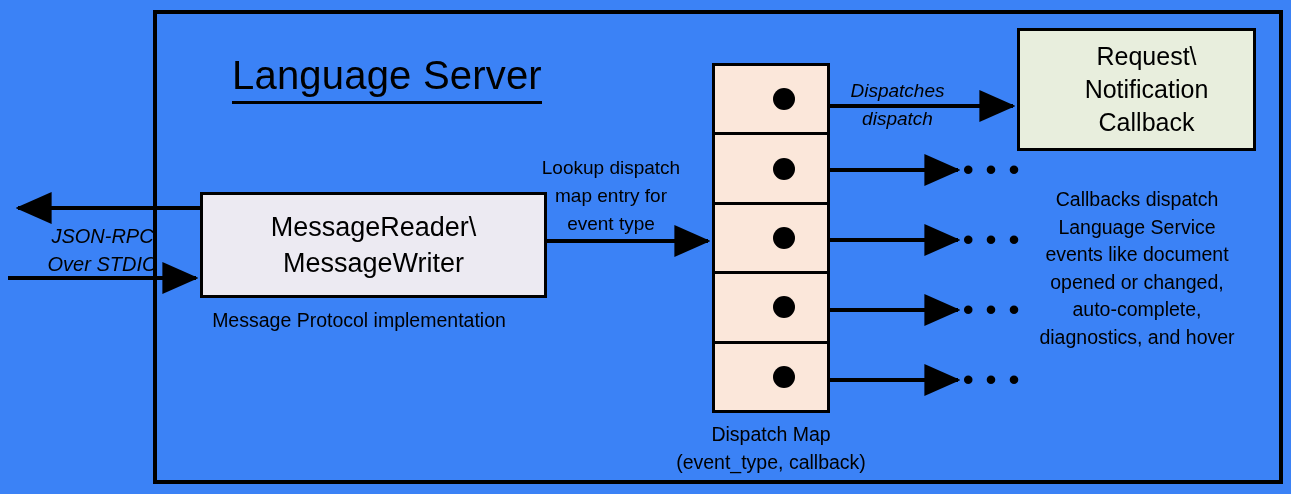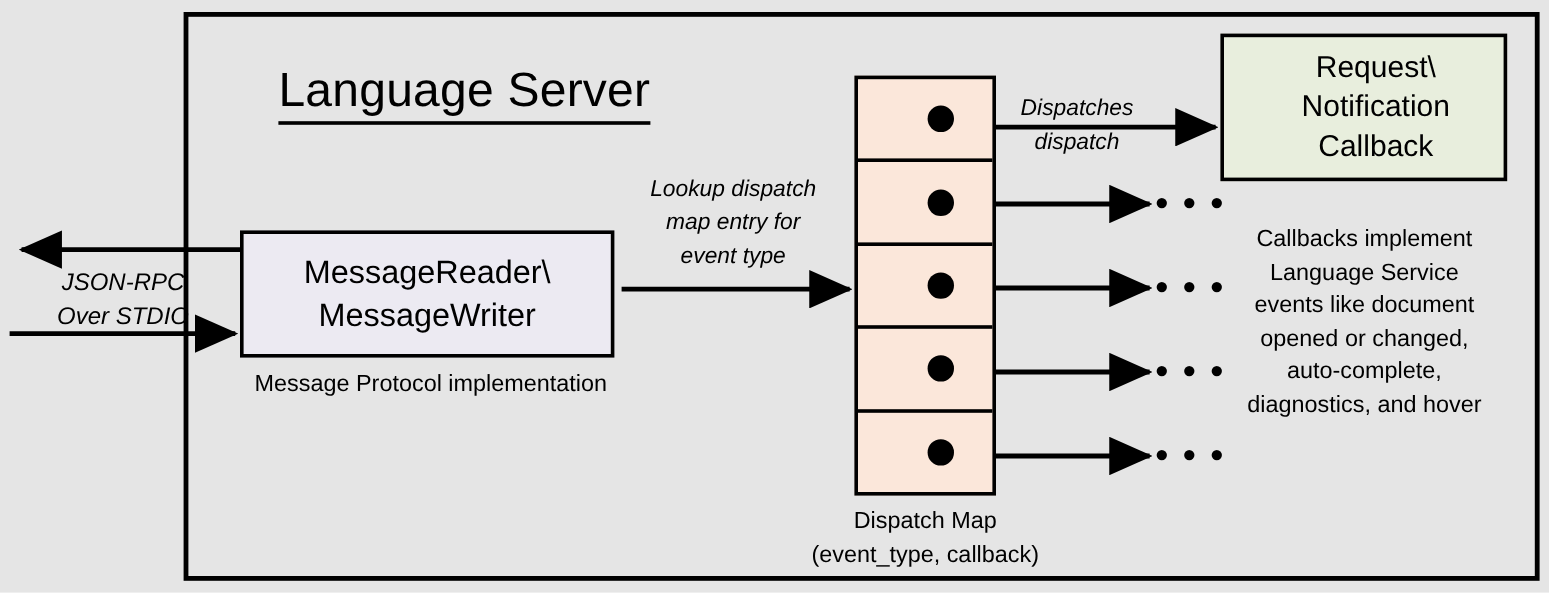--- a/index.html
+++ b/index.html
@@ -8,21 +8,21 @@
     background: #ffffff;
   }
   body {
     font-family: "Liberation Sans", sans-serif;
     color: #000000;
   }
   #canvas {
     position: relative;
     width: 1291px;
     height: 494px;
-    background: #e5e5e5;
+    background: #3b82f6;
     overflow: hidden;
   }
   .abs { position: absolute; }
 
   
   #server-boundary {
     left: 153px;
     top: 10px;
     width: 1130px;
     height: 474px;
@@ -39,21 +39,21 @@
     letter-spacing: 0.2px;
     white-space: nowrap;
     border-bottom: 3px solid #000;
     padding-bottom: 2px;
   }
 
   
   #message-reader-box {
     left: 200px;
     top: 192px;
-    width: 312px;
+    width: 347px;
     height: 106px;
     background: #eceaf2;
     border: 3px solid #000000;
     box-sizing: border-box;
     display: flex;
     flex-direction: column;
     align-items: center;
     justify-content: center;
     font-size: 27px;
     line-height: 36px;
@@ -140,26 +140,25 @@
     top: 186px;
     width: 262px;
     text-align: center;
     font-size: 19.5px;
     line-height: 27.5px;
   }
 
   
   #lookup-label {
     left: 521px;
-    top: 144px;
+    top: 154px;
     width: 180px;
     text-align: center;
     font-size: 19px;
     line-height: 28px;
-    font-style: italic;
   }
   #dispatches-label {
     left: 835px;
     top: 36px;
     width: 125px;
     text-align: center;
     font-size: 19px;
     line-height: 28px;
     font-style: italic;
     margin-top: 41px;
@@ -261,21 +260,21 @@
   <div class="abs ellipsis-mark" style="left:963px; top:232px;">• • •</div>
   <div class="abs ellipsis-mark" style="left:963px; top:302px;">• • •</div>
   <div class="abs ellipsis-mark" style="left:963px; top:372px;">• • •</div>
 
   <div class="abs" id="callback-box">
     <div>Request\</div>
     <div>Notification</div>
     <div>Callback</div>
   </div>
   <div class="abs" id="callback-caption">
-    <div>Callbacks implement</div>
+    <div>Callbacks dispatch</div>
     <div>Language Service</div>
     <div>events like document</div>
     <div>opened or changed,</div>
     <div>auto-complete,</div>
     <div>diagnostics, and hover</div>
   </div>
 
 </div>
 
 </body></html>

